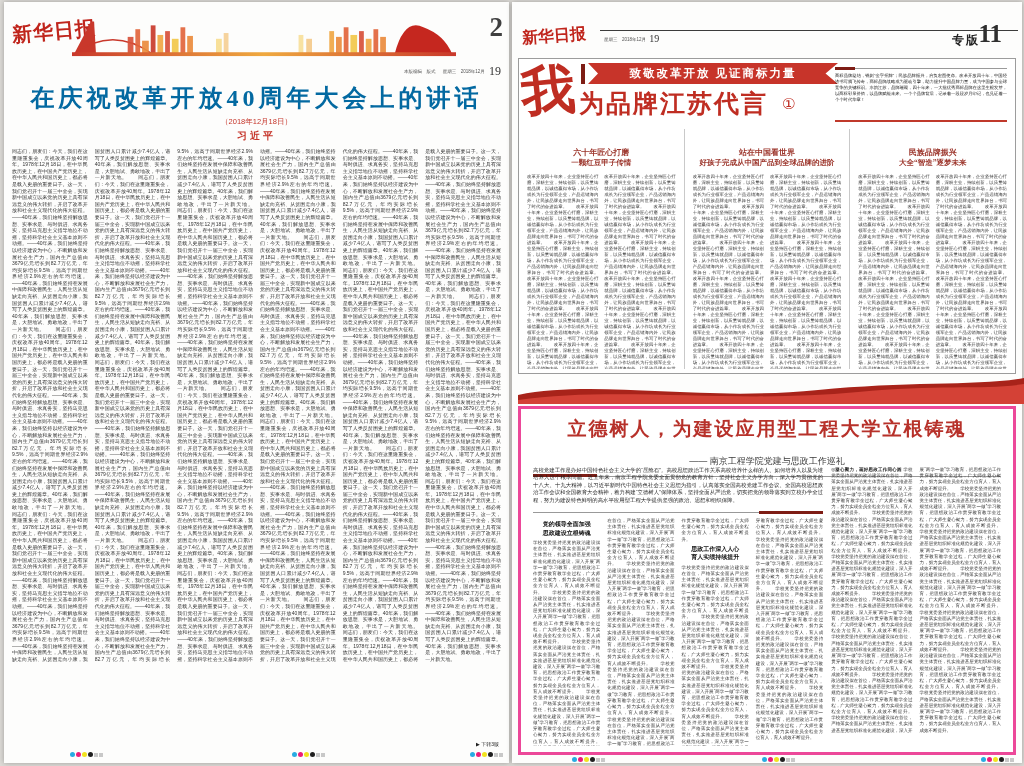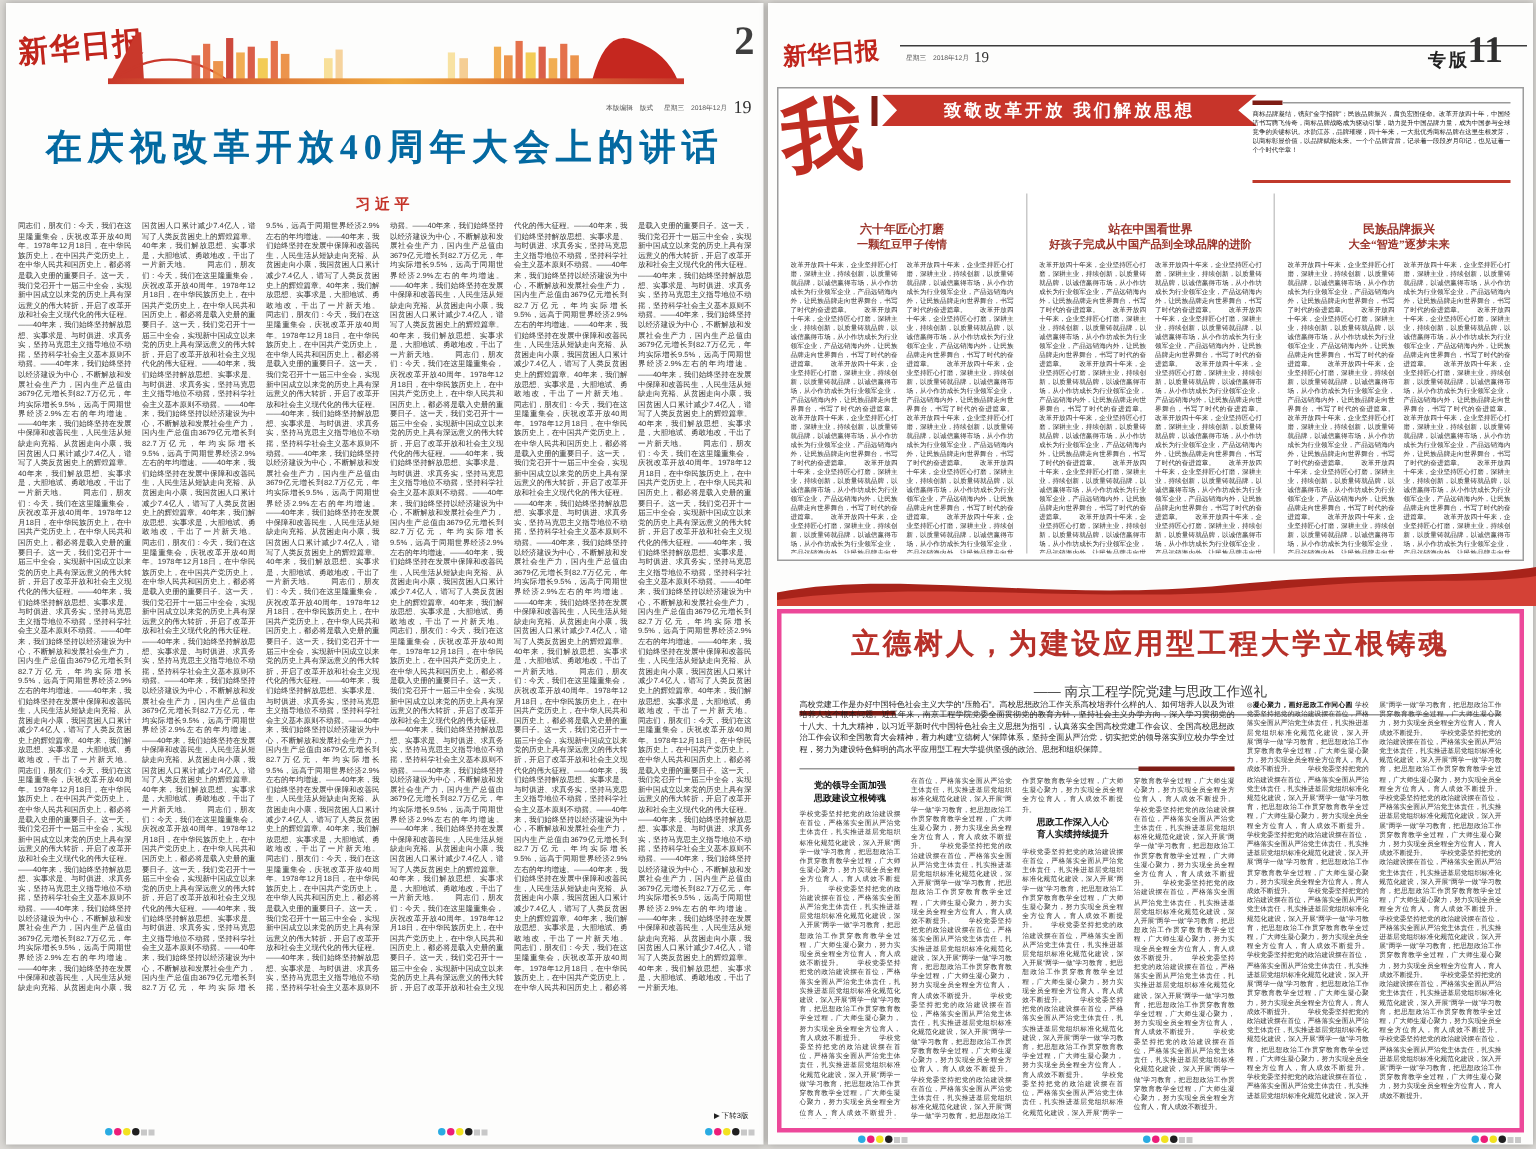--- a/index.html
+++ b/index.html
@@ -140,20 +140,21 @@
     <div class="ab pnumL serif">2</div>
   </div>
 
   <div class="ab folio">
     <span>本版编辑　版式</span>
     <span style="margin-left:6px">星期三　2018年12月</span>
     <span class="day serif">19</span>
   </div>
 
   <div class="ab headlineL serif">在庆祝改革开放40周年大会上的讲话</div>
+  <div class="ab dateline">（2018年12月18日）</div>
   <div class="ab byline">习近平</div>
 
   <div class="ab bodyL">同志们，朋友们：今天，我们在这里隆重集会，庆祝改革开放40周年。1978年12月18日，在中华民族历史上，在中国共产党历史上，在中华人民共和国历史上，都必将是载入史册的重要日子。这一天，我们党召开十一届三中全会，实现新中国成立以来党的历史上具有深远意义的伟大转折，开启了改革开放和社会主义现代化的伟大征程。——40年来，我们始终坚持解放思想、实事求是、与时俱进、求真务实，坚持马克思主义指导地位不动摇，坚持科学社会主义基本原则不动摇。——40年来，我们始终坚持以经济建设为中心，不断解放和发展社会生产力，国内生产总值由3679亿元增长到82.7万亿元，年均实际增长9.5%，远高于同期世界经济2.9%左右的年均增速。——40年来，我们始终坚持在发展中保障和改善民生，人民生活从短缺走向充裕、从贫困走向小康，我国贫困人口累计减少7.4亿人，谱写了人类反贫困史上的辉煌篇章。40年来，我们解放思想、实事求是，大胆地试、勇敢地改，干出了一片新天地。　　同志们，朋友们：今天，我们在这里隆重集会，庆祝改革开放40周年。1978年12月18日，在中华民族历史上，在中国共产党历史上，在中华人民共和国历史上，都必将是载入史册的重要日子。这一天，我们党召开十一届三中全会，实现新中国成立以来党的历史上具有深远意义的伟大转折，开启了改革开放和社会主义现代化的伟大征程。——40年来，我们始终坚持解放思想、实事求是、与时俱进、求真务实，坚持马克思主义指导地位不动摇，坚持科学社会主义基本原则不动摇。——40年来，我们始终坚持以经济建设为中心，不断解放和发展社会生产力，国内生产总值由3679亿元增长到82.7万亿元，年均实际增长9.5%，远高于同期世界经济2.9%左右的年均增速。——40年来，我们始终坚持在发展中保障和改善民生，人民生活从短缺走向充裕、从贫困走向小康，我国贫困人口累计减少7.4亿人，谱写了人类反贫困史上的辉煌篇章。40年来，我们解放思想、实事求是，大胆地试、勇敢地改，干出了一片新天地。　　同志们，朋友们：今天，我们在这里隆重集会，庆祝改革开放40周年。1978年12月18日，在中华民族历史上，在中国共产党历史上，在中华人民共和国历史上，都必将是载入史册的重要日子。这一天，我们党召开十一届三中全会，实现新中国成立以来党的历史上具有深远意义的伟大转折，开启了改革开放和社会主义现代化的伟大征程。——40年来，我们始终坚持解放思想、实事求是、与时俱进、求真务实，坚持马克思主义指导地位不动摇，坚持科学社会主义基本原则不动摇。——40年来，我们始终坚持以经济建设为中心，不断解放和发展社会生产力，国内生产总值由3679亿元增长到82.7万亿元，年均实际增长9.5%，远高于同期世界经济2.9%左右的年均增速。——40年来，我们始终坚持在发展中保障和改善民生，人民生活从短缺走向充裕、从贫困走向小康，我国贫困人口累计减少7.4亿人，谱写了人类反贫困史上的辉煌篇章。40年来，我们解放思想、实事求是，大胆地试、勇敢地改，干出了一片新天地。　　同志们，朋友们：今天，我们在这里隆重集会，庆祝改革开放40周年。1978年12月18日，在中华民族历史上，在中国共产党历史上，在中华人民共和国历史上，都必将是载入史册的重要日子。这一天，我们党召开十一届三中全会，实现新中国成立以来党的历史上具有深远意义的伟大转折，开启了改革开放和社会主义现代化的伟大征程。——40年来，我们始终坚持解放思想、实事求是、与时俱进、求真务实，坚持马克思主义指导地位不动摇，坚持科学社会主义基本原则不动摇。——40年来，我们始终坚持以经济建设为中心，不断解放和发展社会生产力，国内生产总值由3679亿元增长到82.7万亿元，年均实际增长9.5%，远高于同期世界经济2.9%左右的年均增速。——40年来，我们始终坚持在发展中保障和改善民生，人民生活从短缺走向充裕、从贫困走向小康，我国贫困人口累计减少7.4亿人，谱写了人类反贫困史上的辉煌篇章。40年来，我们解放思想、实事求是，大胆地试、勇敢地改，干出了一片新天地。　　同志们，朋友们：今天，我们在这里隆重集会，庆祝改革开放40周年。1978年12月18日，在中华民族历史上，在中国共产党历史上，在中华人民共和国历史上，都必将是载入史册的重要日子。这一天，我们党召开十一届三中全会，实现新中国成立以来党的历史上具有深远意义的伟大转折，开启了改革开放和社会主义现代化的伟大征程。——40年来，我们始终坚持解放思想、实事求是、与时俱进、求真务实，坚持马克思主义指导地位不动摇，坚持科学社会主义基本原则不动摇。——40年来，我们始终坚持以经济建设为中心，不断解放和发展社会生产力，国内生产总值由3679亿元增长到82.7万亿元，年均实际增长9.5%，远高于同期世界经济2.9%左右的年均增速。——40年来，我们始终坚持在发展中保障和改善民生，人民生活从短缺走向充裕、从贫困走向小康，我国贫困人口累计减少7.4亿人，谱写了人类反贫困史上的辉煌篇章。40年来，我们解放思想、实事求是，大胆地试、勇敢地改，干出了一片新天地。　　同志们，朋友们：今天，我们在这里隆重集会，庆祝改革开放40周年。1978年12月18日，在中华民族历史上，在中国共产党历史上，在中华人民共和国历史上，都必将是载入史册的重要日子。这一天，我们党召开十一届三中全会，实现新中国成立以来党的历史上具有深远意义的伟大转折，开启了改革开放和社会主义现代化的伟大征程。——40年来，我们始终坚持解放思想、实事求是、与时俱进、求真务实，坚持马克思主义指导地位不动摇，坚持科学社会主义基本原则不动摇。——40年来，我们始终坚持以经济建设为中心，不断解放和发展社会生产力，国内生产总值由3679亿元增长到82.7万亿元，年均实际增长9.5%，远高于同期世界经济2.9%左右的年均增速。——40年来，我们始终坚持在发展中保障和改善民生，人民生活从短缺走向充裕、从贫困走向小康，我国贫困人口累计减少7.4亿人，谱写了人类反贫困史上的辉煌篇章。40年来，我们解放思想、实事求是，大胆地试、勇敢地改，干出了一片新天地。　　同志们，朋友们：今天，我们在这里隆重集会，庆祝改革开放40周年。1978年12月18日，在中华民族历史上，在中国共产党历史上，在中华人民共和国历史上，都必将是载入史册的重要日子。这一天，我们党召开十一届三中全会，实现新中国成立以来党的历史上具有深远意义的伟大转折，开启了改革开放和社会主义现代化的伟大征程。——40年来，我们始终坚持解放思想、实事求是、与时俱进、求真务实，坚持马克思主义指导地位不动摇，坚持科学社会主义基本原则不动摇。——40年来，我们始终坚持以经济建设为中心，不断解放和发展社会生产力，国内生产总值由3679亿元增长到82.7万亿元，年均实际增长9.5%，远高于同期世界经济2.9%左右的年均增速。——40年来，我们始终坚持在发展中保障和改善民生，人民生活从短缺走向充裕、从贫困走向小康，我国贫困人口累计减少7.4亿人，谱写了人类反贫困史上的辉煌篇章。40年来，我们解放思想、实事求是，大胆地试、勇敢地改，干出了一片新天地。　　同志们，朋友们：今天，我们在这里隆重集会，庆祝改革开放40周年。1978年12月18日，在中华民族历史上，在中国共产党历史上，在中华人民共和国历史上，都必将是载入史册的重要日子。这一天，我们党召开十一届三中全会，实现新中国成立以来党的历史上具有深远意义的伟大转折，开启了改革开放和社会主义现代化的伟大征程。——40年来，我们始终坚持解放思想、实事求是、与时俱进、求真务实，坚持马克思主义指导地位不动摇，坚持科学社会主义基本原则不动摇。——40年来，我们始终坚持以经济建设为中心，不断解放和发展社会生产力，国内生产总值由3679亿元增长到82.7万亿元，年均实际增长9.5%，远高于同期世界经济2.9%左右的年均增速。——40年来，我们始终坚持在发展中保障和改善民生，人民生活从短缺走向充裕、从贫困走向小康，我国贫困人口累计减少7.4亿人，谱写了人类反贫困史上的辉煌篇章。40年来，我们解放思想、实事求是，大胆地试、勇敢地改，干出了一片新天地。　　同志们，朋友们：今天，我们在这里隆重集会，庆祝改革开放40周年。1978年12月18日，在中华民族历史上，在中国共产党历史上，在中华人民共和国历史上，都必将是载入史册的重要日子。这一天，我们党召开十一届三中全会，实现新中国成立以来党的历史上具有深远意义的伟大转折，开启了改革开放和社会主义现代化的伟大征程。——40年来，我们始终坚持解放思想、实事求是、与时俱进、求真务实，坚持马克思主义指导地位不动摇，坚持科学社会主义基本原则不动摇。——40年来，我们始终坚持以经济建设为中心，不断解放和发展社会生产力，国内生产总值由3679亿元增长到82.7万亿元，年均实际增长9.5%，远高于同期世界经济2.9%左右的年均增速。——40年来，我们始终坚持在发展中保障和改善民生，人民生活从短缺走向充裕、从贫困走向小康，我国贫困人口累计减少7.4亿人，谱写了人类反贫困史上的辉煌篇章。40年来，我们解放思想、实事求是，大胆地试、勇敢地改，干出了一片新天地。　　同志们，朋友们：今天，我们在这里隆重集会，庆祝改革开放40周年。1978年12月18日，在中华民族历史上，在中国共产党历史上，在中华人民共和国历史上，都必将是载入史册的重要日子。这一天，我们党召开十一届三中全会，实现新中国成立以来党的历史上具有深远意义的伟大转折，开启了改革开放和社会主义现代化的伟大征程。——40年来，我们始终坚持解放思想、实事求是、与时俱进、求真务实，坚持马克思主义指导地位不动摇，坚持科学社会主义基本原则不动摇。——40年来，我们始终坚持以经济建设为中心，不断解放和发展社会生产力，国内生产总值由3679亿元增长到82.7万亿元，年均实际增长9.5%，远高于同期世界经济2.9%左右的年均增速。——40年来，我们始终坚持在发展中保障和改善民生，人民生活从短缺走向充裕、从贫困走向小康，我国贫困人口累计减少7.4亿人，谱写了人类反贫困史上的辉煌篇章。40年来，我们解放思想、实事求是，大胆地试、勇敢地改，干出了一片新天地。　　同志们，朋友们：今天，我们在这里隆重集会，庆祝改革开放40周年。1978年12月18日，在中华民族历史上，在中国共产党历史上，在中华人民共和国历史上，都必将是载入史册的重要日子。这一天，我们党召开十一届三中全会，实现新中国成立以来党的历史上具有深远意义的伟大转折，开启了改革开放和社会主义现代化的伟大征程。——40年来，我们始终坚持解放思想、实事求是、与时俱进、求真务实，坚持马克思主义指导地位不动摇，坚持科学社会主义基本原则不动摇。——40年来，我们始终坚持以经济建设为中心，不断解放和发展社会生产力，国内生产总值由3679亿元增长到82.7万亿元，年均实际增长9.5%，远高于同期世界经济2.9%左右的年均增速。——40年来，我们始终坚持在发展中保障和改善民生，人民生活从短缺走向充裕、从贫困走向小康，我国贫困人口累计减少7.4亿人，谱写了人类反贫困史上的辉煌篇章。40年来，我们解放思想、实事求是，大胆地试、勇敢地改，干出了一片新天地。　　同志们，朋友们：今天，我们在这里隆重集会，庆祝改革开放40周年。1978年12月18日，在中华民族历史上，在中国共产党历史上，在中华人民共和国历史上，都必将是载入史册的重要日子。这一天，我们党召开十一届三中全会，实现新中国成立以来党的历史上具有深远意义的伟大转折，开启了改革开放和社会主义现代化的伟大征程。——40年来，我们始终坚持解放思想、实事求是、与时俱进、求真务实，坚持马克思主义指导地位不动摇，坚持科学社会主义基本原则不动摇。——40年来，我们始终坚持以经济建设为中心，不断解放和发展社会生产力，国内生产总值由3679亿元增长到82.7万亿元，年均实际增长9.5%，远高于同期世界经济2.9%左右的年均增速。——40年来，我们始终坚持在发展中保障和改善民生，人民生活从短缺走向充裕、从贫困走向小康，我国贫困人口累计减少7.4亿人，谱写了人类反贫困史上的辉煌篇章。40年来，我们解放思想、实事求是，大胆地试、勇敢地改，干出了一片新天地。　　同志们，朋友们：今天，我们在这里隆重集会，庆祝改革开放40周年。1978年12月18日，在中华民族历史上，在中国共产党历史上，在中华人民共和国历史上，都必将是载入史册的重要日子。这一天，我们党召开十一届三中全会，实现新中国成立以来党的历史上具有深远意义的伟大转折，开启了改革开放和社会主义现代化的伟大征程。——40年来，我们始终坚持解放思想、实事求是、与时俱进、求真务实，坚持马克思主义指导地位不动摇，坚持科学社会主义基本原则不动摇。——40年来，我们始终坚持以经济建设为中心，不断解放和发展社会生产力，国内生产总值由3679亿元增长到82.7万亿元，年均实际增长9.5%，远高于同期世界经济2.9%左右的年均增速。——40年来，我们始终坚持在发展中保障和改善民生，人民生活从短缺走向充裕、从贫困走向小康，我国贫困人口累计减少7.4亿人，谱写了人类反贫困史上的辉煌篇章。40年来，我们解放思想、实事求是，大胆地试、勇敢地改，干出了一片新天地。　　同志们，朋友们：今天，我们在这里隆重集会，庆祝改革开放40周年。1978年12月18日，在中华民族历史上，在中国共产党历史上，在中华人民共和国历史上，都必将是载入史册的重要日子。这一天，我们党召开十一届三中全会，实现新中国成立以来党的历史上具有深远意义的伟大转折，开启了改革开放和社会主义现代化的伟大征程。——40年来，我们始终坚持解放思想、实事求是、与时俱进、求真务实，坚持马克思主义指导地位不动摇，坚持科学社会主义基本原则不动摇。——40年来，我们始终坚持以经济建设为中心，不断解放和发展社会生产力，国内生产总值由3679亿元增长到82.7万亿元，年均实际增长9.5%，远高于同期世界经济2.9%左右的年均增速。——40年来，我们始终坚持在发展中保障和改善民生，人民生活从短缺走向充裕、从贫困走向小康，我国贫困人口累计减少7.4亿人，谱写了人类反贫困史上的辉煌篇章。40年来，我们解放思想、实事求是，大胆地试、勇敢地改，干出了一片新天地。　　同志们，朋友们：今天，我们在这里隆重集会，庆祝改革开放40周年。1978年12月18日，在中华民族历史上，在中国共产党历史上，在中华人民共和国历史上，都必将是载入史册的重要日子。这一天，我们党召开十一届三中全会，实现新中国成立以来党的历史上具有深远意义的伟大转折，开启了改革开放和社会主义现代化的伟大征程。——40年来，我们始终坚持解放思想、实事求是、与时俱进、求真务实，坚持马克思主义指导地位不动摇，坚持科学社会主义基本原则不动摇。——40年来，我们始终坚持以经济建设为中心，不断解放和发展社会生产力，国内生产总值由3679亿元增长到82.7万亿元，年均实际增长9.5%，远高于同期世界经济2.9%左右的年均增速。——40年来，我们始终坚持在发展中保障和改善民生，人民生活从短缺走向充裕、从贫困走向小康，我国贫困人口累计减少7.4亿人，谱写了人类反贫困史上的辉煌篇章。40年来，我们解放思想、实事求是，大胆地试、勇敢地改，干出了一片新天地。　　同志们，朋友们：今天，我们在这里隆重集会，庆祝改革开放40周年。1978年12月18日，在中华民族历史上，在中国共产党历史上，在中华人民共和国历史上，都必将是载入史册的重要日子。这一天，我们党召开十一届三中全会，实现新中国成立以来党的历史上具有深远意义的伟大转折，开启了改革开放和社会主义现代化的伟大征程。——40年来，我们始终坚持解放思想、实事求是、与时俱进、求真务实，坚持马克思主义指导地位不动摇，坚持科学社会主义基本原则不动摇。——40年来，我们始终坚持以经济建设为中心，不断解放和发展社会生产力，国内生产总值由3679亿元增长到82.7万亿元，年均实际增长9.5%，远高于同期世界经济2.9%左右的年均增速。——40年来，我们始终坚持在发展中保障和改善民生，人民生活从短缺走向充裕、从贫困走向小康，我国贫困人口累计减少7.4亿人，谱写了人类反贫困史上的辉煌篇章。40年来，我们解放思想、实事求是，大胆地试、勇敢地改，干出了一片新天地。　　同志们，朋友们：今天，我们在这里隆重集会，庆祝改革开放40周年。1978年12月18日，在中华民族历史上，在中国共产党历史上，在中华人民共和国历史上，都必将是载入史册的重要日子。这一天，我们党召开十一届三中全会，实现新中国成立以来党的历史上具有深远意义的伟大转折，开启了改革开放和社会主义现代化的伟大征程。——40年来，我们始终坚持解放思想、实事求是、与时俱进、求真务实，坚持马克思主义指导地位不动摇，坚持科学社会主义基本原则不动摇。——40年来，我们始终坚持以经济建设为中心，不断解放和发展社会生产力，国内生产总值由3679亿元增长到82.7万亿元，年均实际增长9.5%，远高于同期世界经济2.9%左右的年均增速。——40年来，我们始终坚持在发展中保障和改善民生，人民生活从短缺走向充裕、从贫困走向小康，我国贫困人口累计减少7.4亿人，谱写了人类反贫困史上的辉煌篇章。40年来，我们解放思想、实事求是，大胆地试、勇敢地改，干出了一片新天地。</div>
 
   <div class="ab contnote">▶ 下转3版</div>
 
   <div class="regdots" style="left:66px;bottom:6px">
     <i class="c"></i>
       <i class="m"></i>
       <i class="y"></i>
@@ -187,21 +188,24 @@
     <span>星期三　2018年12月</span>
     <span class="day serif">19</span>
   </div>
   <div class="ab seclab">专版</div>
   <div class="ab pnumR serif">11</div>
 
   <div class="ab topbox">
     <div class="ab bigchar">我</div>
     <div class="ab ribwrap">
       <span class="ribbar"></span>
-      <span class="ribbon">致敬改革开放 我们解放思想</span>
+      <span class="ribbon">致敬改革开放 见证商标力量</span>
+    </div>
+    <div class="ab camptitle">
+      <span>为品牌江苏代言</span><span class="campissue">①</span>
     </div>
     <div class="ab intro">
       <div class="introtop">
           <b></b>
           <span></span>
         </div>
       <div class="introtxt">商标品牌凝结，镌刻“金字招牌”；民族品牌振兴，肩负宏图使命。改革开放四十年，中国经济书写腾飞传奇，商标品牌战略成为驱动引擎，助力提升中国品牌力量，成为中国参与全球竞争的关键标识。水韵江苏，品牌璀璨，四十年来，一大批优秀商标品牌在这里生根发芽，以商标彰显价值，以品牌赋能未来。一个个品牌背后，记录着一段段岁月印记，也见证着一个个时代华章！</div>
       <div class="introbot"></div>
     </div>
 

